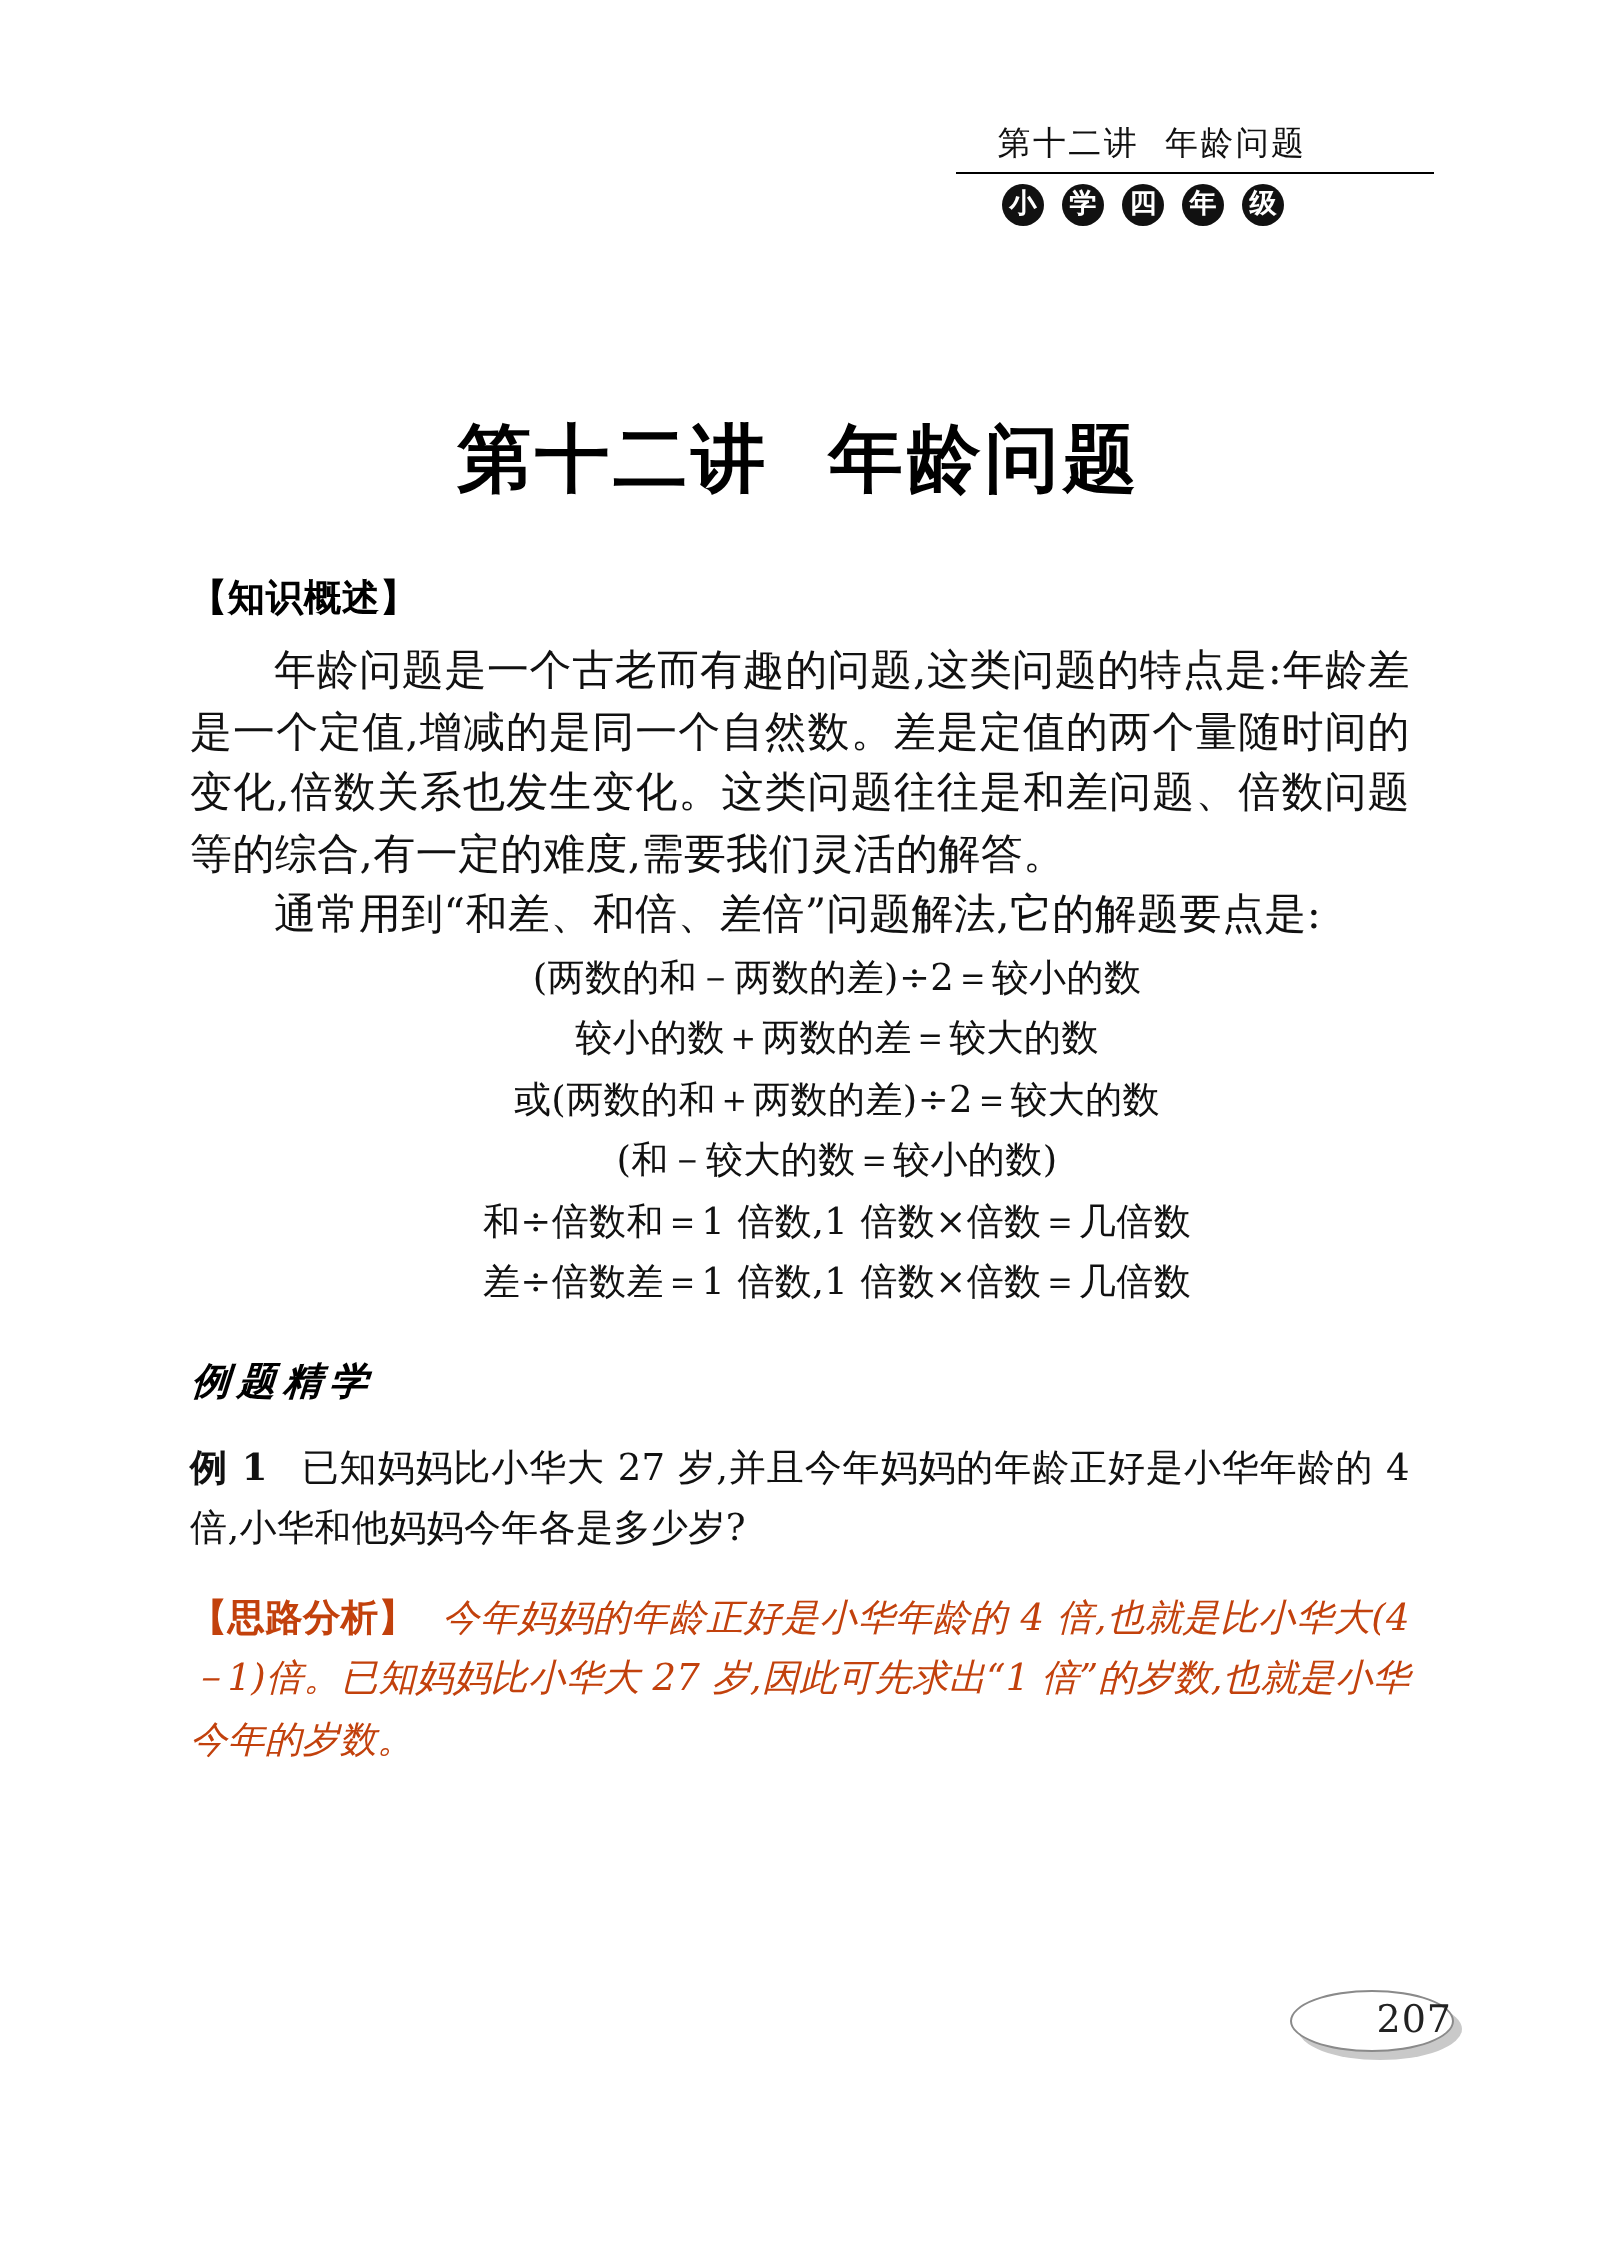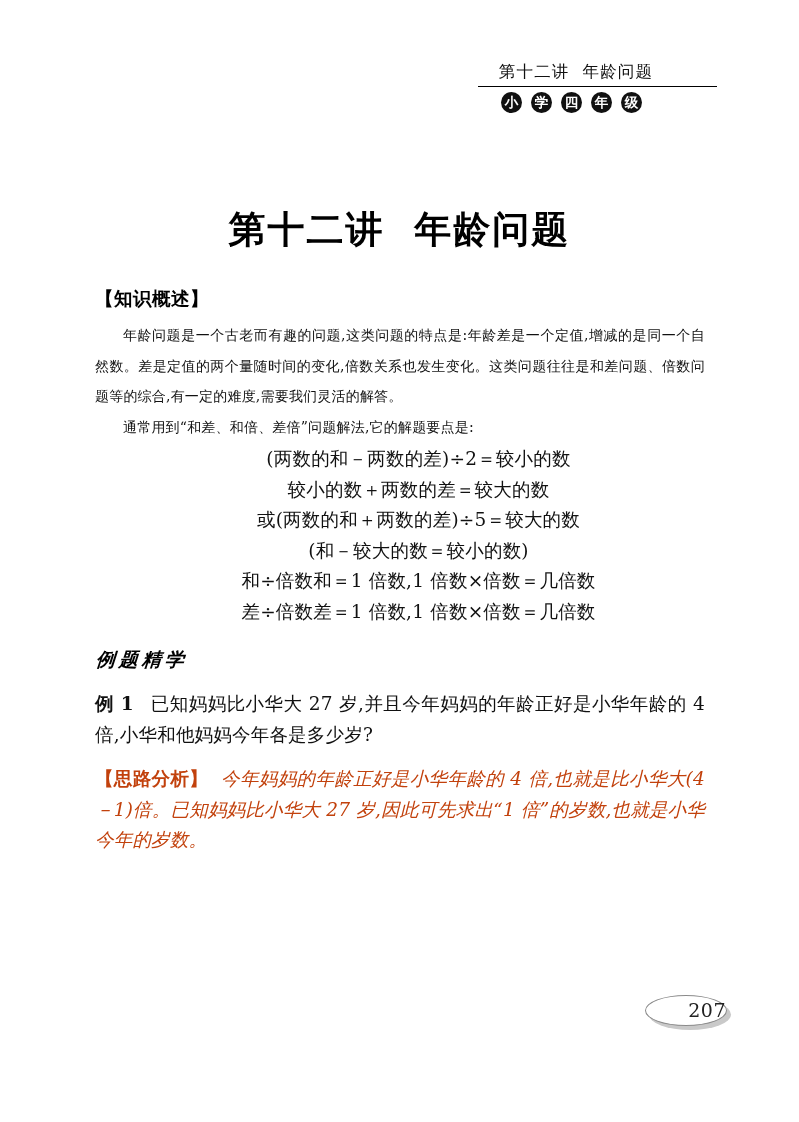--- a/index.html
+++ b/index.html
@@ -86,21 +86,21 @@
   }
   .section-heading {
     font-size: 18.5px;
     font-weight: bold;
     letter-spacing: 0.5px;
     margin-bottom: 9px;
     color: #000;
     margin-top: 24px;
   }
   .para {
-    font-size: 14px;
+    font-size: 21px;
     line-height: 30.5px;
     text-align: justify;
     text-indent: 2em;
     letter-spacing: 0.2px;
     margin: 0;
     color: #111;
   }
   .formula-list {
     margin: 2px 0 0 0;
     padding: 0;
@@ -218,21 +218,21 @@
 
     <div class="section-heading">【知识概述】</div>
 
     <p class="para">年龄问题是一个古老而有趣的问题,这类问题的特点是:年龄差是一个定值,增减的是同一个自然数。差是定值的两个量随时间的变化,倍数关系也发生变化。这类问题往往是和差问题、倍数问题等的综合,有一定的难度,需要我们灵活的解答。</p>
 
     <p class="para">通常用到“和差、和倍、差倍”问题解法,它的解题要点是:</p>
 
     <ul class="formula-list">
       <li class="formula-line">(两数的和－两数的差)÷2＝较小的数</li>
       <li class="formula-line">较小的数＋两数的差＝较大的数</li>
-      <li class="formula-line">或(两数的和＋两数的差)÷5＝较大的数</li>
+      <li class="formula-line">或(两数的和＋两数的差)÷2＝较大的数</li>
       <li class="formula-line">(和－较大的数＝较小的数)</li>
       <li class="formula-line">和÷倍数和＝1 倍数,1 倍数×倍数＝几倍数</li>
       <li class="formula-line">差÷倍数差＝1 倍数,1 倍数×倍数＝几倍数</li>
     </ul>
 
     <div class="brush-heading">例题精学</div>
 
     <div class="example-block">
       <p class="example-para">
         <span class="example-label">例 1</span><span>已知妈妈比小华大 27 岁,并且今年妈妈的年龄正好是小华年龄的 4 倍,小华和他妈妈今年各是多少岁?</span>

